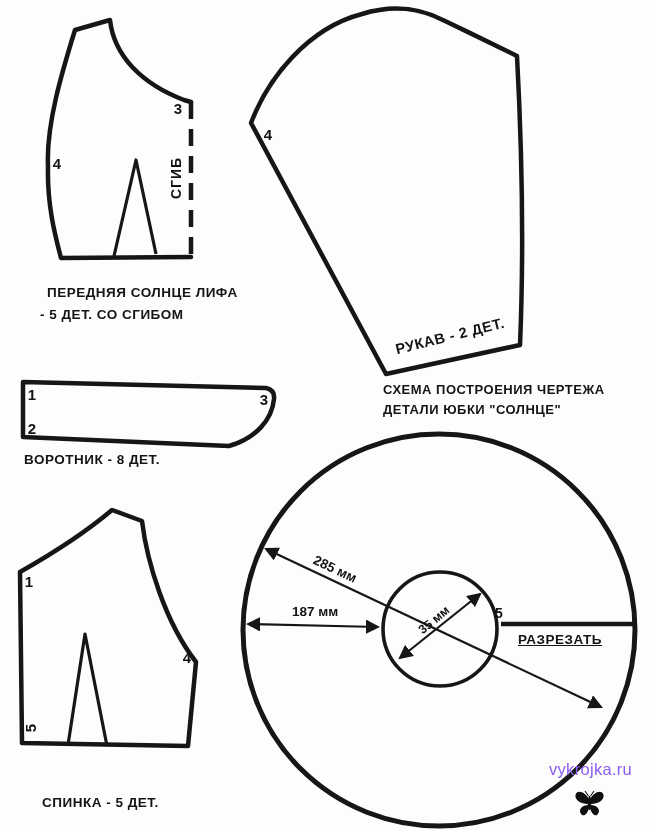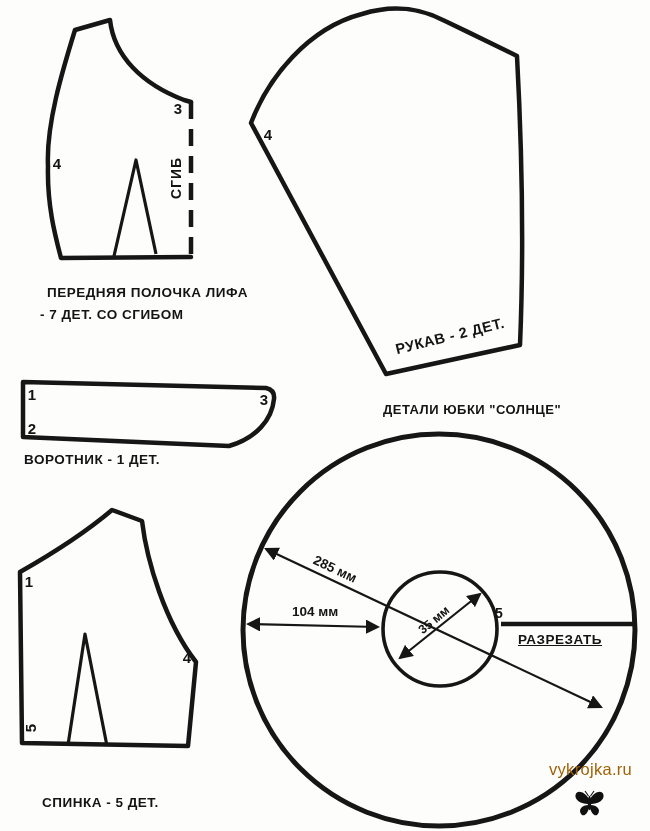--- a/index.html
+++ b/index.html
@@ -2,21 +2,21 @@
 <html><head>
 <meta charset="utf-8">
 <style>
   html,body{margin:0;padding:0;background:#eaeaea;}
   .page{position:relative;width:650px;height:831px;background:#fdfdfb;overflow:hidden;
         font-family:"Liberation Sans",sans-serif;color:#141414;}
   .page svg.art{position:absolute;left:0;top:0;}
   .cap{position:absolute;font-weight:700;font-size:13.5px;letter-spacing:.5px;white-space:nowrap;}
   .num{position:absolute;font-weight:700;font-size:15px;white-space:nowrap;transform:translate(-50%,-50%);}
   .dim{position:absolute;font-weight:700;font-size:13.5px;white-space:nowrap;transform:translate(-50%,-50%);}
-  .wm{position:absolute;font-size:16.5px;letter-spacing:.3px;color:#a16207;}
+  .wm{position:absolute;font-size:16.5px;letter-spacing:.3px;color:#8b5cf6;}
 </style>
 </head>
 <body>
 
 <div class="page">
 
   <svg class="art" width="650" height="831" viewBox="0 0 650 831">
     <defs>
       <marker id="ah" viewBox="0 0 10 10" refX="8.5" refY="5" markerWidth="6.5" markerHeight="6.5" orient="auto-start-reverse">
         <path d="M0,0 L10,5 L0,10 Z" fill="#161616"></path>
@@ -53,40 +53,41 @@
       <path d="M16.4,15 C23,15 27.5,20 23.5,24.5 C20.5,27.5 16.5,22 15.4,16 Z"></path>
       <ellipse cx="15.5" cy="13" rx="1.7" ry="7.2"></ellipse>
       <path d="M14.5,6 L11,1 M16.5,6 L20,1" stroke="#101010" stroke-width="1.1" fill="none"></path>
     </g>
   </svg>
 
   <div class="num" style="left:178px;top:108px;">3</div>
   <div class="num" style="left:57px;top:163px;">4</div>
   <div class="num" style="left:176px;top:178px;font-size:14px;letter-spacing:1px;
               transform:translate(-50%,-50%) rotate(-90deg);">СГИБ</div>
-  <div class="cap" style="left:47px;top:285px;">ПЕРЕДНЯЯ ПОЛОЧКА ЛИФА</div>
-  <div class="cap" style="left:40px;top:307px;">- 7 ДЕТ. СО СГИБОМ</div>
+  <div class="cap" style="left:47px;top:285px;">ПЕРЕДНЯЯ СОЛНЦЕ ЛИФА</div>
+  <div class="cap" style="left:40px;top:307px;">- 5 ДЕТ. СО СГИБОМ</div>
 
   <div class="num" style="left:268px;top:134px;">4</div>
   <div class="cap" style="left:450px;top:336px;font-size:14.5px;
               transform:translate(-50%,-50%) rotate(-14deg);position:absolute;">РУКАВ - 2 ДЕТ.</div>
 
   <div class="num" style="left:32px;top:394px;">1</div>
   <div class="num" style="left:32px;top:428px;">2</div>
   <div class="num" style="left:264px;top:399px;">3</div>
-  <div class="cap" style="left:24px;top:452px;">ВОРОТНИК - 1 ДЕТ.</div>
+  <div class="cap" style="left:24px;top:452px;">ВОРОТНИК - 8 ДЕТ.</div>
 
+  <div class="cap" style="left:383px;top:382px;font-size:13px;">СХЕМА ПОСТРОЕНИЯ ЧЕРТЕЖА</div>
   <div class="cap" style="left:383px;top:402px;font-size:13px;">ДЕТАЛИ ЮБКИ "СОЛНЦЕ"</div>
 
   <div class="num" style="left:29px;top:581px;">1</div>
   <div class="num" style="left:187px;top:657px;">4</div>
   <div class="num" style="left:30px;top:728px;transform:translate(-50%,-50%) rotate(-90deg);">5</div>
   <div class="cap" style="left:42px;top:795px;">СПИНКА - 5 ДЕТ.</div>
 
   <div class="dim" style="left:335px;top:569px;transform:translate(-50%,-50%) rotate(25deg);">285 мм</div>
-  <div class="dim" style="left:315px;top:611px;">104 мм</div>
+  <div class="dim" style="left:315px;top:611px;">187 мм</div>
   <div class="dim" style="left:434px;top:620px;font-size:12.5px;transform:translate(-50%,-50%) rotate(-40deg);">35 мм</div>
   <div class="num" style="left:499px;top:613px;font-size:14px;">5</div>
   <div class="cap" style="left:518px;top:632px;font-size:13.5px;text-decoration:underline;">РАЗРЕЗАТЬ</div>
 
   <div class="wm" style="left:549px;top:760px;">vykrojka.ru</div>
 
 </div>
 
 </body></html>

